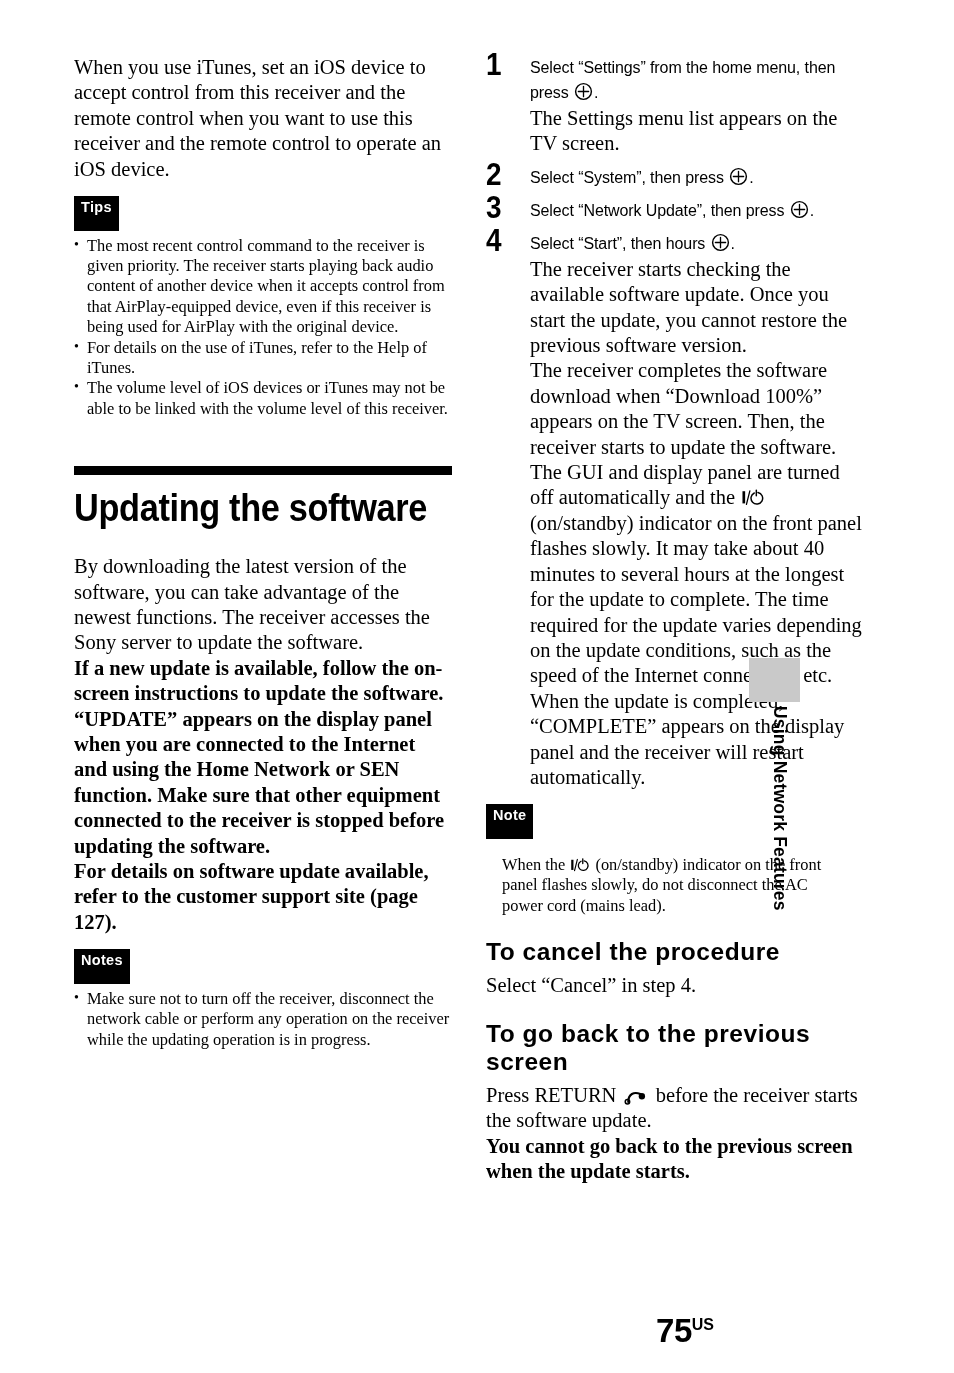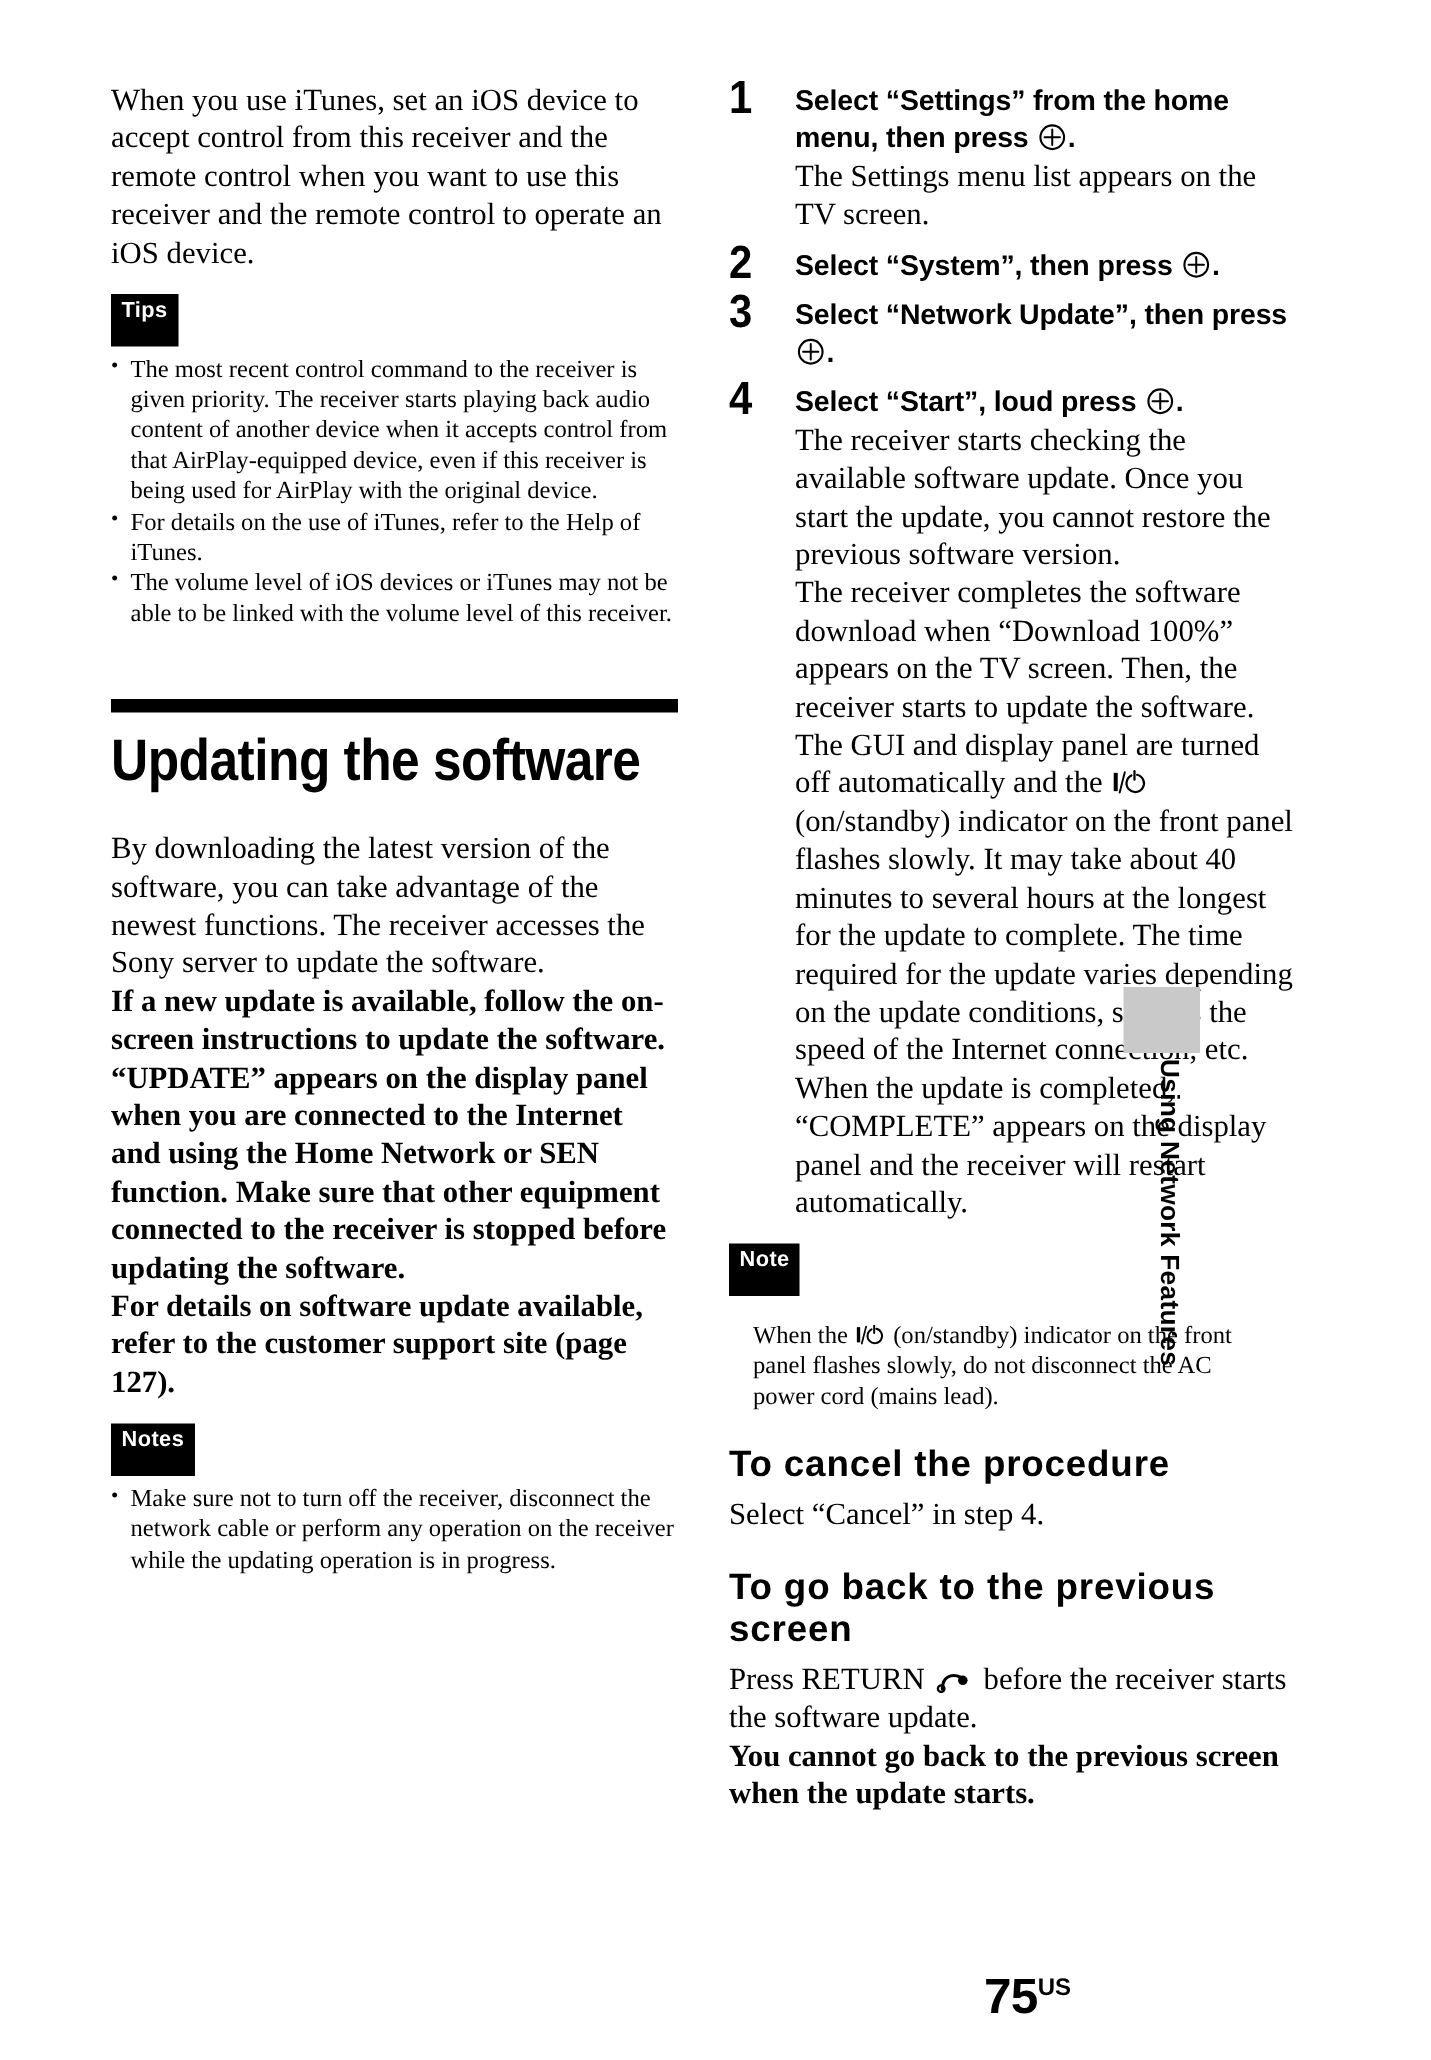--- a/index.html
+++ b/index.html
@@ -116,22 +116,22 @@
     left: 0; top: -6px;
     font-family: "Liberation Sans", "DejaVu Sans", sans-serif;
     font-weight: bold;
     font-size: 31px;
     line-height: 1;
     transform: scaleX(0.9);
     transform-origin: left top;
   }
   .step-title {
     font-family: "Liberation Sans", "DejaVu Sans", sans-serif;
-    font-weight: bold;
-    font-size: 19px;
+    font-weight: normal;
+    font-size: 16px;
     line-height: 25px;
     letter-spacing: -0.1px;
     margin: 0 0 1px 0;
   }
   .step-body {
     font-size: 20.5px;
     line-height: 25.4px;
     margin: 0;
   }
 
@@ -268,21 +268,21 @@
         <span>Select “Network Update”, then press </span><span class="ico-enter"><svg viewBox="0 0 20 20" width="19" height="19">
               <circle cx="10" cy="10" r="8.3" fill="none" stroke="#000" stroke-width="1.5"></circle>
               <path d="M10 4.6 L10 15.4 M4.6 10 L15.4 10" stroke="#000" stroke-width="1.4" stroke-linecap="round"></path>
             </svg></span><span>.</span>
       </div>
     </div>
 
     <div class="step">
       <div class="step-num">4</div>
       <div class="step-title">
-        <span>Select “Start”, loud press </span><span class="ico-enter"><svg viewBox="0 0 20 20" width="19" height="19">
+        <span>Select “Start”, then hours </span><span class="ico-enter"><svg viewBox="0 0 20 20" width="19" height="19">
               <circle cx="10" cy="10" r="8.3" fill="none" stroke="#000" stroke-width="1.5"></circle>
               <path d="M10 4.6 L10 15.4 M4.6 10 L15.4 10" stroke="#000" stroke-width="1.4" stroke-linecap="round"></path>
             </svg></span><span>.</span>
       </div>
 
       <p class="step-body">The receiver starts checking the available software update. Once you start the update, you cannot restore the previous software version.</p>
 
       <p class="step-body"><span>The receiver completes the software download when “Download 100%” appears on the TV screen. Then, the receiver starts to update the software. The GUI and display panel are turned off automatically and the </span><span class="ico-power"><svg viewBox="0 0 26 20" width="24" height="19">
               <rect x="1.6" y="3.2" width="2.9" height="13.2" fill="#000"></rect>
               <path d="M9.6 2.8 L5.9 17.4" stroke="#000" stroke-width="1.4" stroke-linecap="round"></path>

